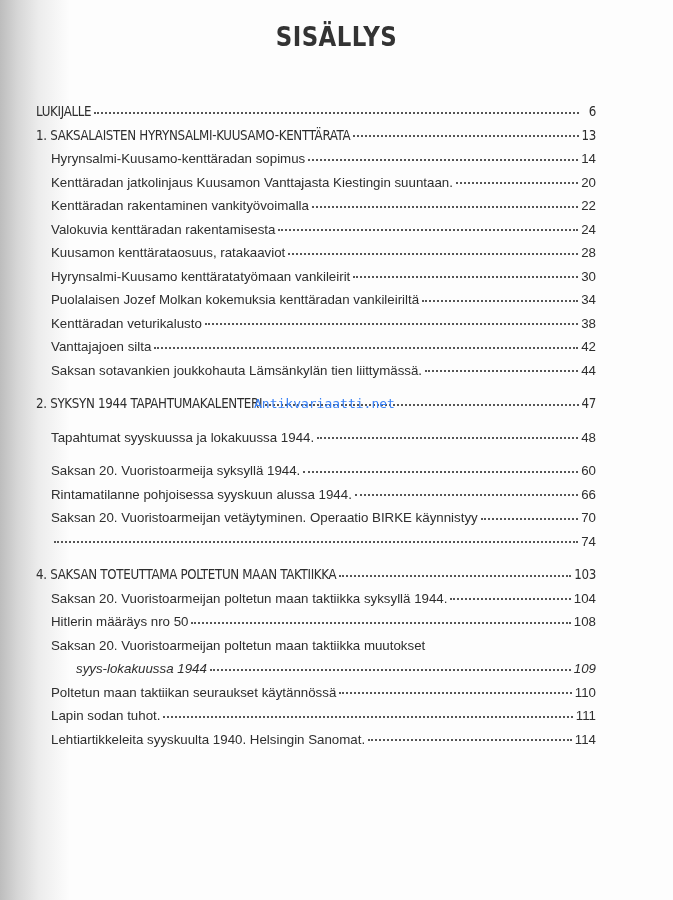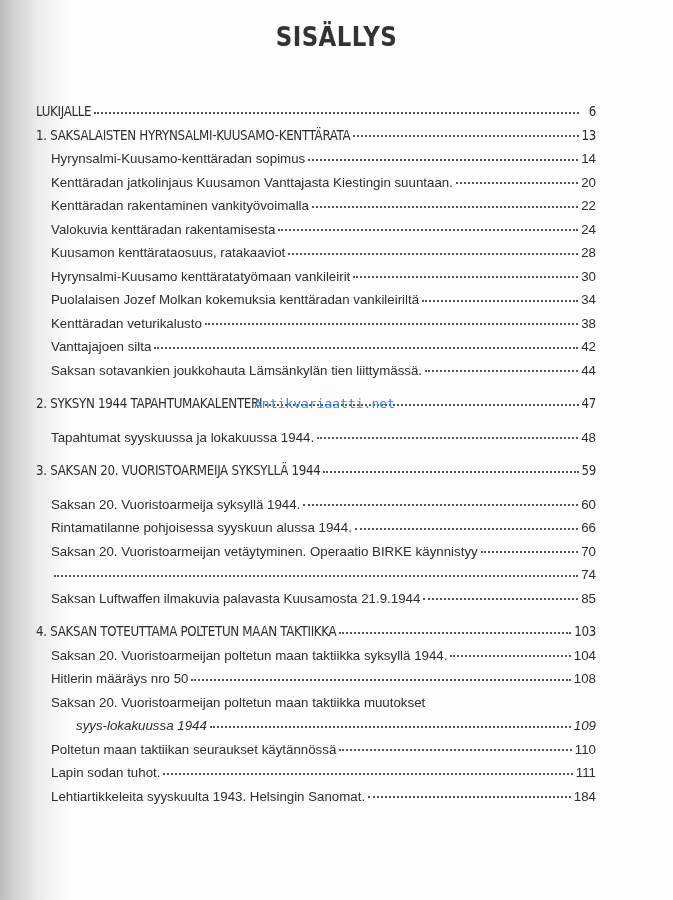--- a/index.html
+++ b/index.html
@@ -174,49 +174,39 @@
       <div class="row chapter gap-before">
         <span class="label">2. SYKSYN 1944 TAPAHTUMAKALENTERI</span>
         <span class="dots"></span>
         <span class="page-num">47</span>
       </div>
       <div class="row sub gap-before">
         <span class="label">Tapahtumat syyskuussa ja lokakuussa 1944.</span>
         <span class="dots"></span>
         <span class="page-num">48</span>
       </div>
-      <div class="row chapter gap-before">
-        <span class="label">3. SAKSAN 20. VUORISTOARMEIJA SYKSYLLÄ 1944</span>
-        <span class="dots"></span>
-        <span class="page-num">59</span>
-      </div>
       <div class="row sub gap-before">
         <span class="label">Saksan 20. Vuoristoarmeija syksyllä 1944.</span>
         <span class="dots"></span>
         <span class="page-num">60</span>
       </div>
       <div class="row sub">
         <span class="label">Rintamatilanne pohjoisessa syyskuun alussa 1944.</span>
         <span class="dots"></span>
         <span class="page-num">66</span>
       </div>
       <div class="row sub">
         <span class="label">Saksan 20. Vuoristoarmeijan vetäytyminen. Operaatio BIRKE käynnistyy</span>
         <span class="dots"></span>
         <span class="page-num">70</span>
       </div>
       <div class="row sub">
         <span class="dots"></span>
         <span class="page-num">74</span>
       </div>
-      <div class="row sub">
-        <span class="label">Saksan Luftwaffen ilmakuvia palavasta Kuusamosta 21.9.1944</span>
-        <span class="dots"></span>
-        <span class="page-num">85</span>
-      </div>
       <div class="row chapter gap-before">
         <span class="label">4. SAKSAN TOTEUTTAMA POLTETUN MAAN TAKTIIKKA</span>
         <span class="dots"></span>
         <span class="page-num">103</span>
       </div>
       <div class="row sub">
         <span class="label">Saksan 20. Vuoristoarmeijan poltetun maan taktiikka syksyllä 1944.</span>
         <span class="dots"></span>
         <span class="page-num">104</span>
       </div>
@@ -239,20 +229,20 @@
         <span class="label">Poltetun maan taktiikan seuraukset käytännössä</span>
         <span class="dots"></span>
         <span class="page-num">110</span>
       </div>
       <div class="row sub">
         <span class="label">Lapin sodan tuhot.</span>
         <span class="dots"></span>
         <span class="page-num">111</span>
       </div>
       <div class="row sub">
-        <span class="label">Lehtiartikkeleita syyskuulta 1943. Helsingin Sanomat.</span>
-        <span class="dots"></span>
-        <span class="page-num">184</span>
+        <span class="label">Lehtiartikkeleita syyskuulta 1940. Helsingin Sanomat.</span>
+        <span class="dots"></span>
+        <span class="page-num">114</span>
       </div>
     </div>
 
   <div class="watermark">Antikvariaatti.net</div>
 </div>
 
 </body></html>

